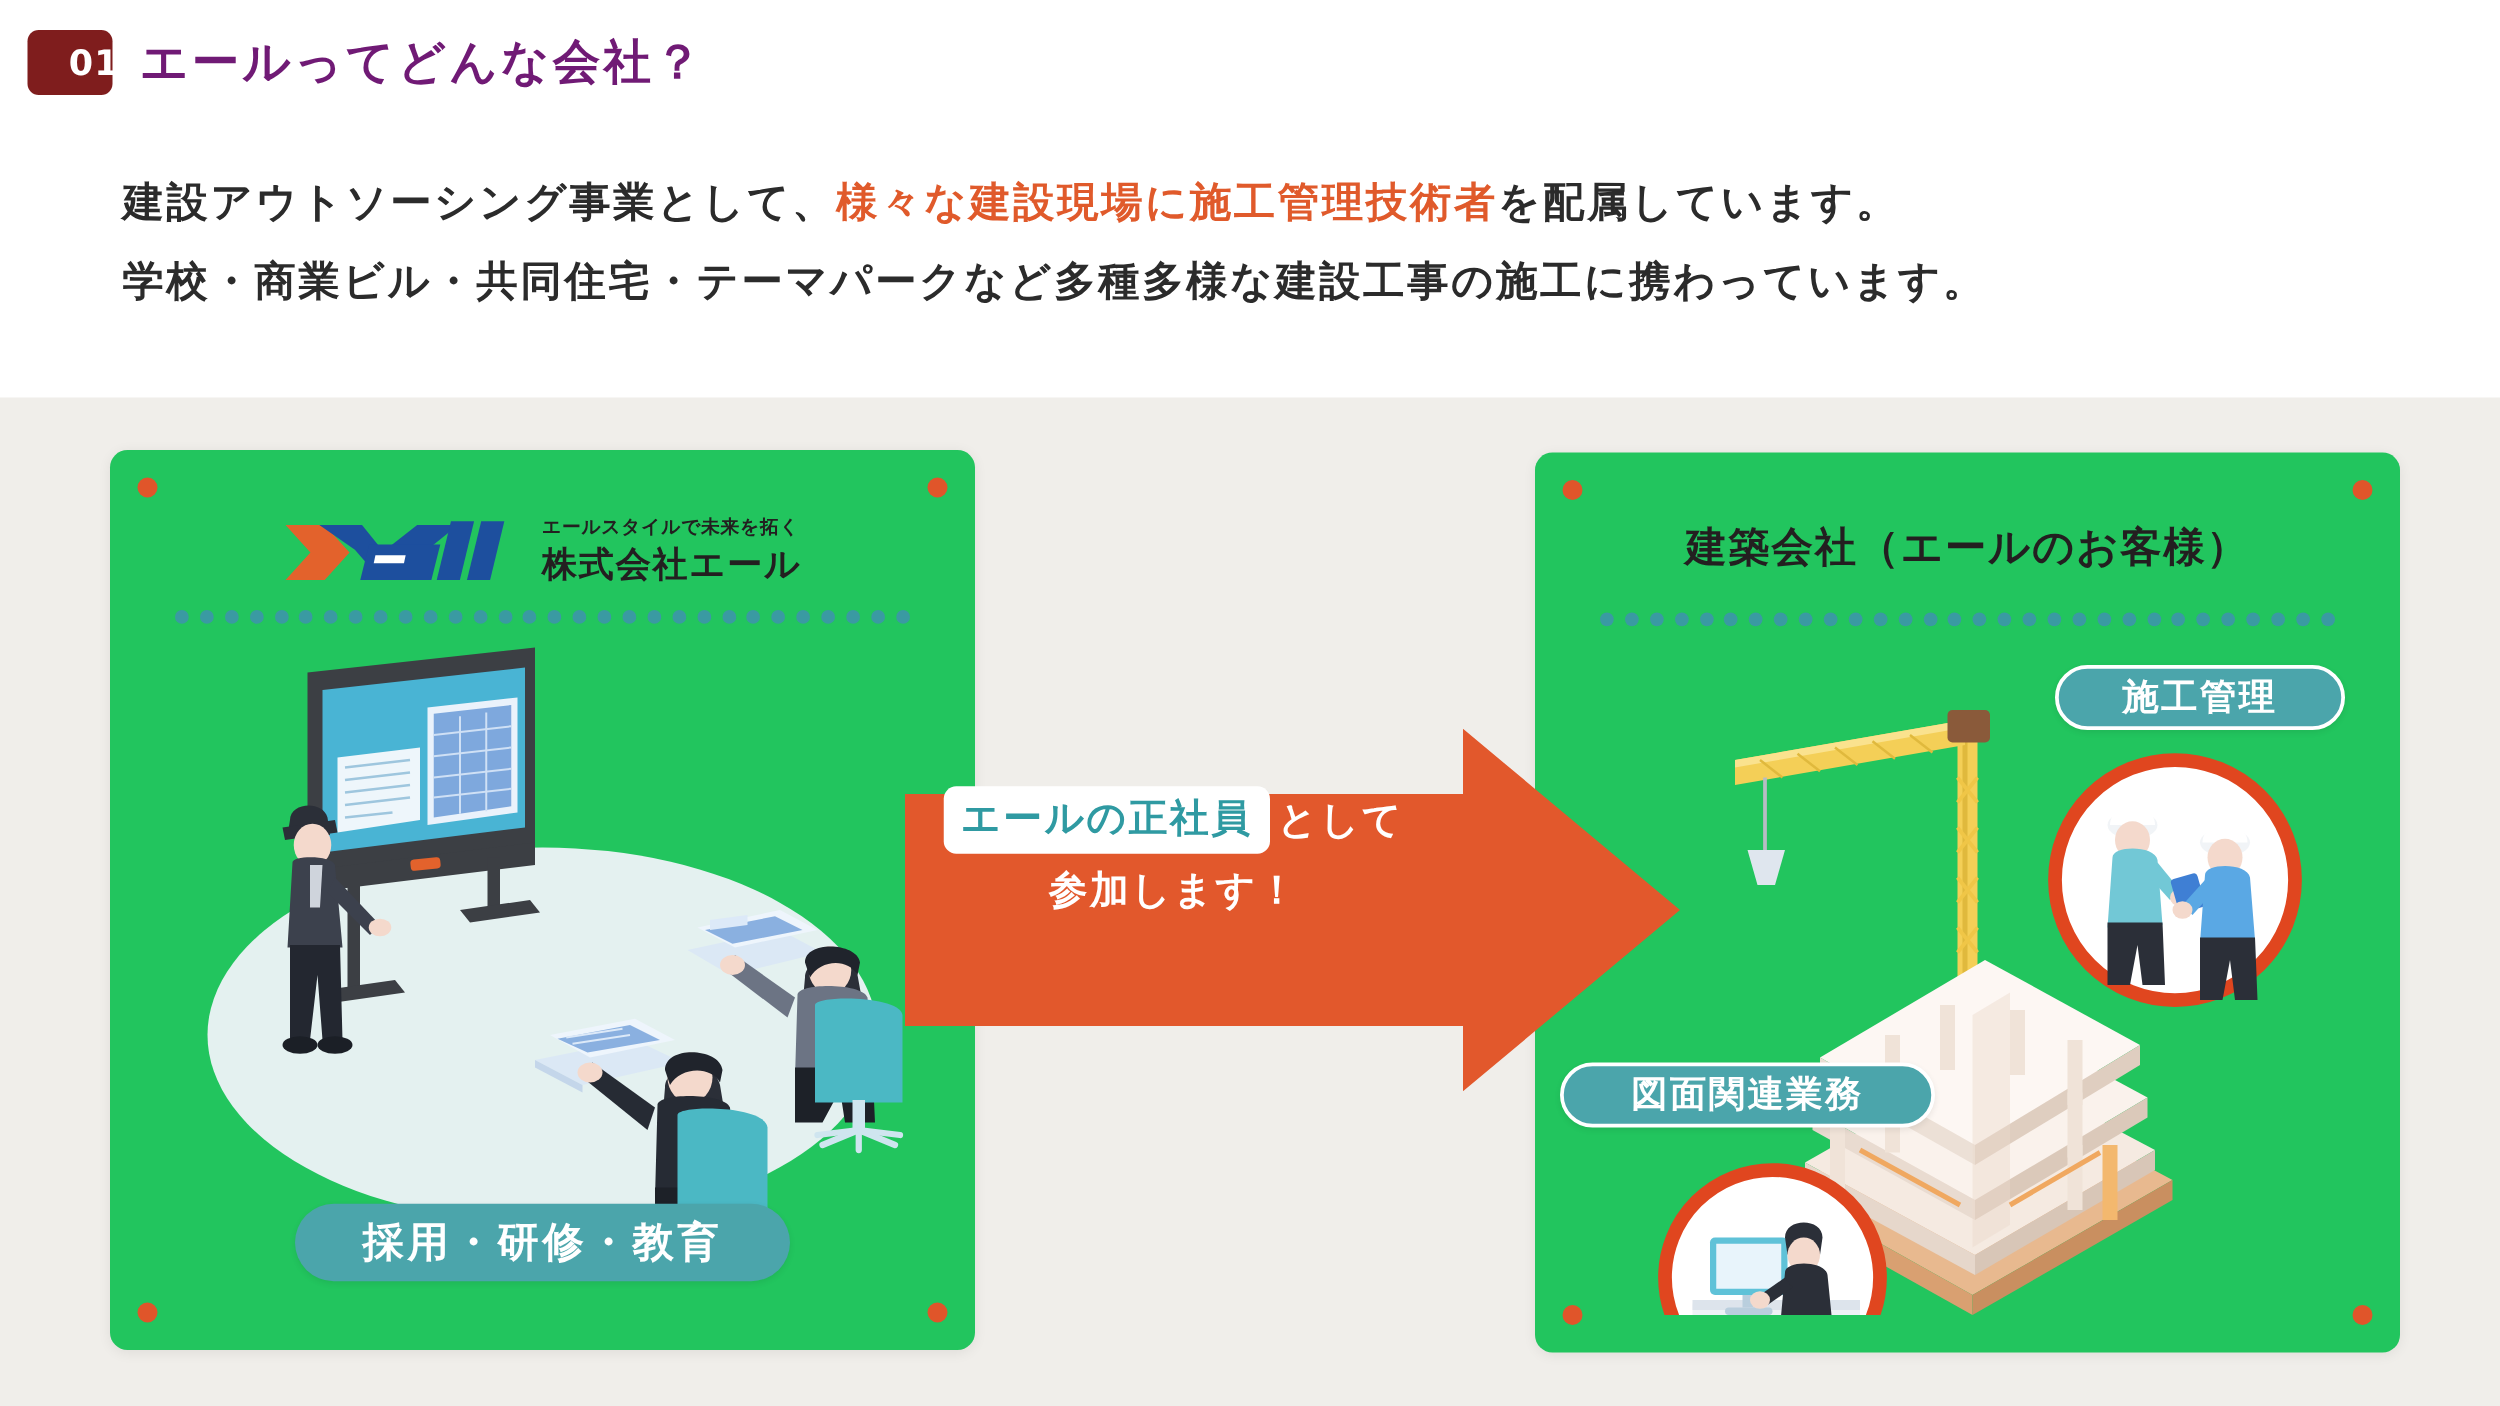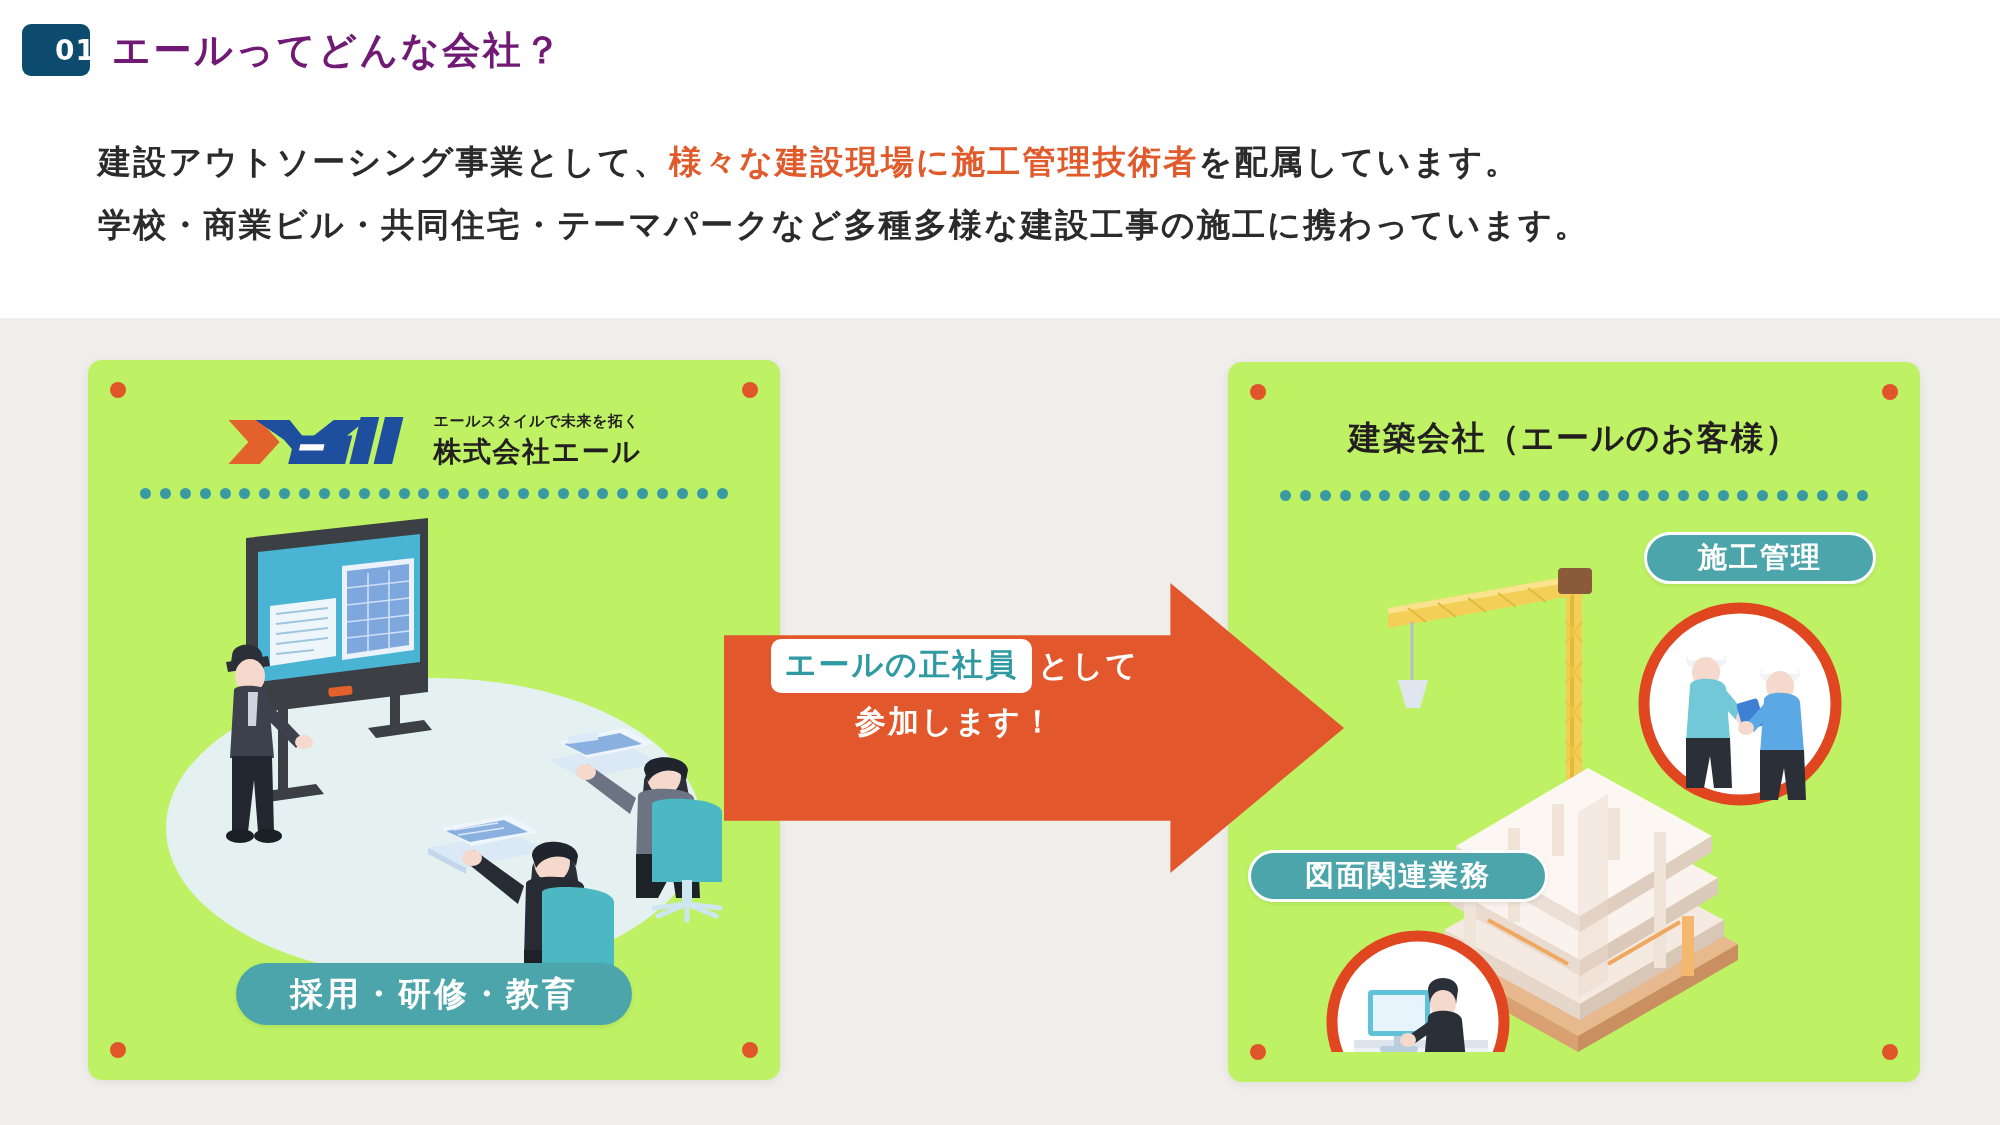--- a/index.html
+++ b/index.html
@@ -15,21 +15,21 @@
   #header-region{
     position:absolute; left:0; top:0; width:2000px; height:318px;
     background:#ffffff;
   }
   #heading-row{
     position:absolute; left:22px; top:24px;
     display:flex; align-items:center; gap:22px;
   }
   #step-badge{
     width:68px; height:52px; border-radius:9px;
-    background:#0c4a6e;
+    background:#7f1d1d;
     color:#ffffff; font-size:28px; font-weight:700;
     display:flex; align-items:center; justify-content:center;
     letter-spacing:1px;
     font-family:"DejaVu Sans",sans-serif;
     padding-left:39px;
   }
   #page-title{
     font-size:38px; font-weight:700; color:#701a75;
     letter-spacing:2.5px; line-height:1;
   }
@@ -43,21 +43,21 @@
   .hl-orange{ color:#e05a2b;text-align:right; }
 
   
   #panel{
     position:absolute; left:0; top:318px; width:2000px; height:807px;
     background:#f0eeea;
   }
 
   
   .card{
-    position:absolute; background:#bef264; border-radius:14px;
+    position:absolute; background:#22c55e; border-radius:14px;
     box-shadow:0 2px 10px rgba(0,0,0,.07);
   }
   #card-left { left:88px;  top:42px;  width:692px; height:720px; }
   #card-right{ left:1228px;top:44px;  width:692px; height:720px; }
   .screw{
     position:absolute; width:16px; height:16px; border-radius:50%;
     background:#e0552a;
   }
   .screw.tl{ left:22px;  top:22px; }
   .screw.tr{ right:22px; top:22px; }
@@ -126,22 +126,22 @@
   #arrow{
     position:absolute; left:724px; top:265px; width:620px; height:290px;
     z-index:5;
   }
   #arrow-shape{
     position:absolute; inset:0;
     background:#e2582c;
     clip-path:polygon(0 18%, 72% 18%, 72% 0, 100% 50%, 72% 100%, 72% 82%, 0 82%);
   }
   #arrow-text{
-    position:absolute; left:16px; top:46px; width:430px;
-    text-align:center; color:#ffffff;margin-top:10px;
+    position:absolute; left:0; top:46px; width:430px;
+    text-align:center; color:#ffffff;
   }
   #arrow-line-1{
     display:flex; align-items:center; justify-content:center; gap:6px;
     font-size:31px; font-weight:700; letter-spacing:2px;
     margin-bottom:8px;
   }
   #arrow-pill-white{
     background:#ffffff; color:#2f9aa2;
     border-radius:10px; padding:5px 14px 7px;
     font-size:31px; font-weight:700; letter-spacing:2px;

